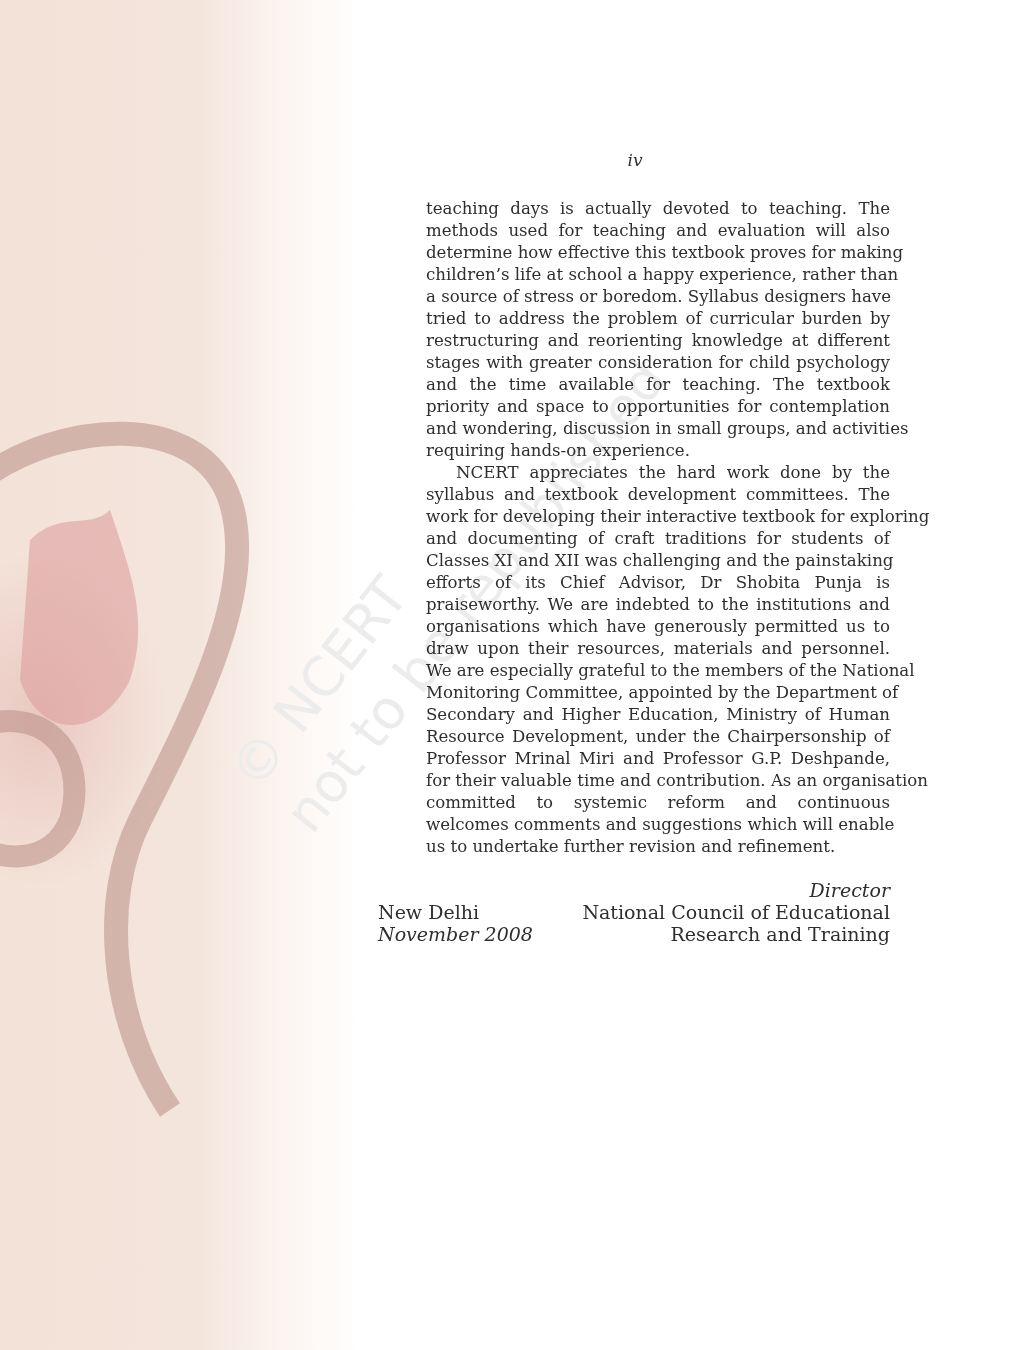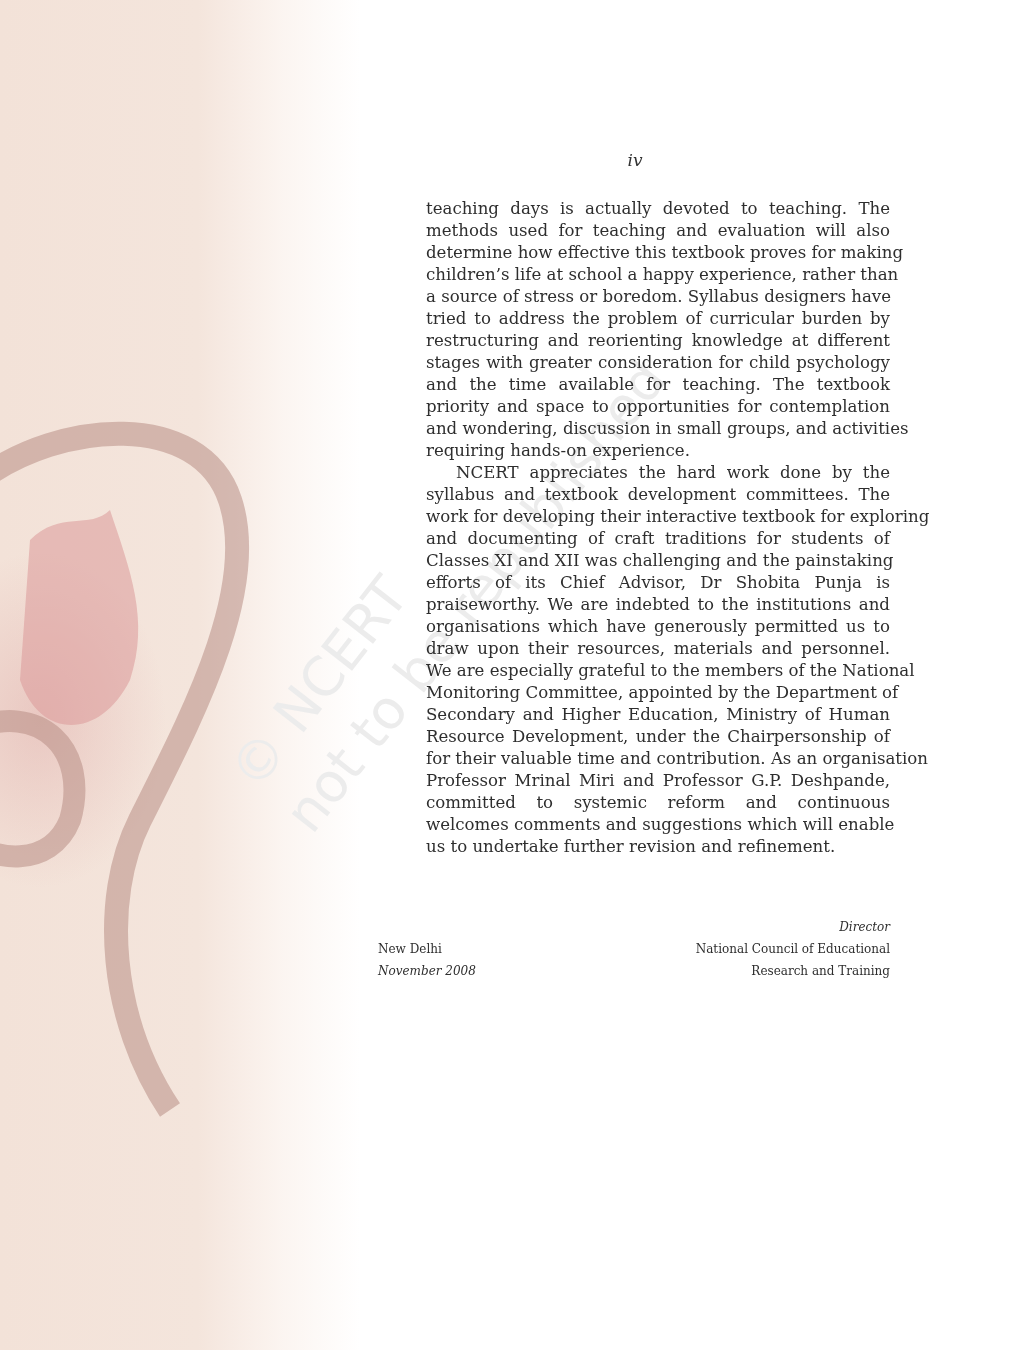--- a/index.html
+++ b/index.html
@@ -27,21 +27,21 @@
       position: absolute; left: 0; width: 1270px; top: 150px; text-align: center;
       font-style: italic; font-size: 17px; color: #333;
     }
     .content {
       position: absolute; left: 378px; top: 198px; width: 512px;
       font-size: 16.6px; line-height: 22px; text-align: justify;
     }
     .line { display: block; text-align: justify; text-align-last: justify; white-space: nowrap; margin-left: 48px; }
     .line.last { text-align-last: left; }
     .line.indent { padding-left: 30px; }
-    .signature { position: absolute; left: 378px; top: 916px; width: 512px; font-size: 12px; line-height: 22px; }
+    .signature { position: absolute; left: 378px; top: 879px; width: 512px; font-size: 19px; line-height: 22px; }
     .sig-row { display: flex; justify-content: space-between; text-align: center; }
     .italic { font-style: italic; }
     .right { text-align: right; }
   </style>
 </head>
 <body>
 
 <div class="bg-texture"></div>
 <svg class="ornament" viewBox="0 0 300 700">
   <path d="M -20 60 C 60 0, 200 -10, 230 80 C 260 170, 190 300, 140 400 C 100 480, 110 600, 170 690" fill="none" stroke="#b98f86" stroke-width="24"></path>
@@ -78,22 +78,22 @@
     <span class="line">and documenting of craft traditions for students of</span>
     <span class="line">Classes XI and XII was challenging and the painstaking</span>
     <span class="line">efforts of its Chief Advisor, Dr Shobita Punja is</span>
     <span class="line">praiseworthy. We are indebted to the institutions and</span>
     <span class="line">organisations which have generously permitted us to</span>
     <span class="line">draw upon their resources, materials and personnel.</span>
     <span class="line">We are especially grateful to the members of the National</span>
     <span class="line">Monitoring Committee, appointed by the Department of</span>
     <span class="line">Secondary and Higher Education, Ministry of Human</span>
     <span class="line">Resource Development, under the Chairpersonship of</span>
+    <span class="line">Professor Mrinal Miri and Professor G.P. Deshpande,</span>
     <span class="line">for their valuable time and contribution. As an organisation</span>
-    <span class="line">Professor Mrinal Miri and Professor G.P. Deshpande,</span>
     <span class="line">committed to systemic reform and continuous</span>
     <span class="line">welcomes comments and suggestions which will enable</span>
     <span class="line last">us to undertake further revision and refinement.</span>
   </div>
 </div>
 
 <div class="signature">
   <div class="right italic">Director</div>
   <div class="sig-row">
     <span>New Delhi</span>

